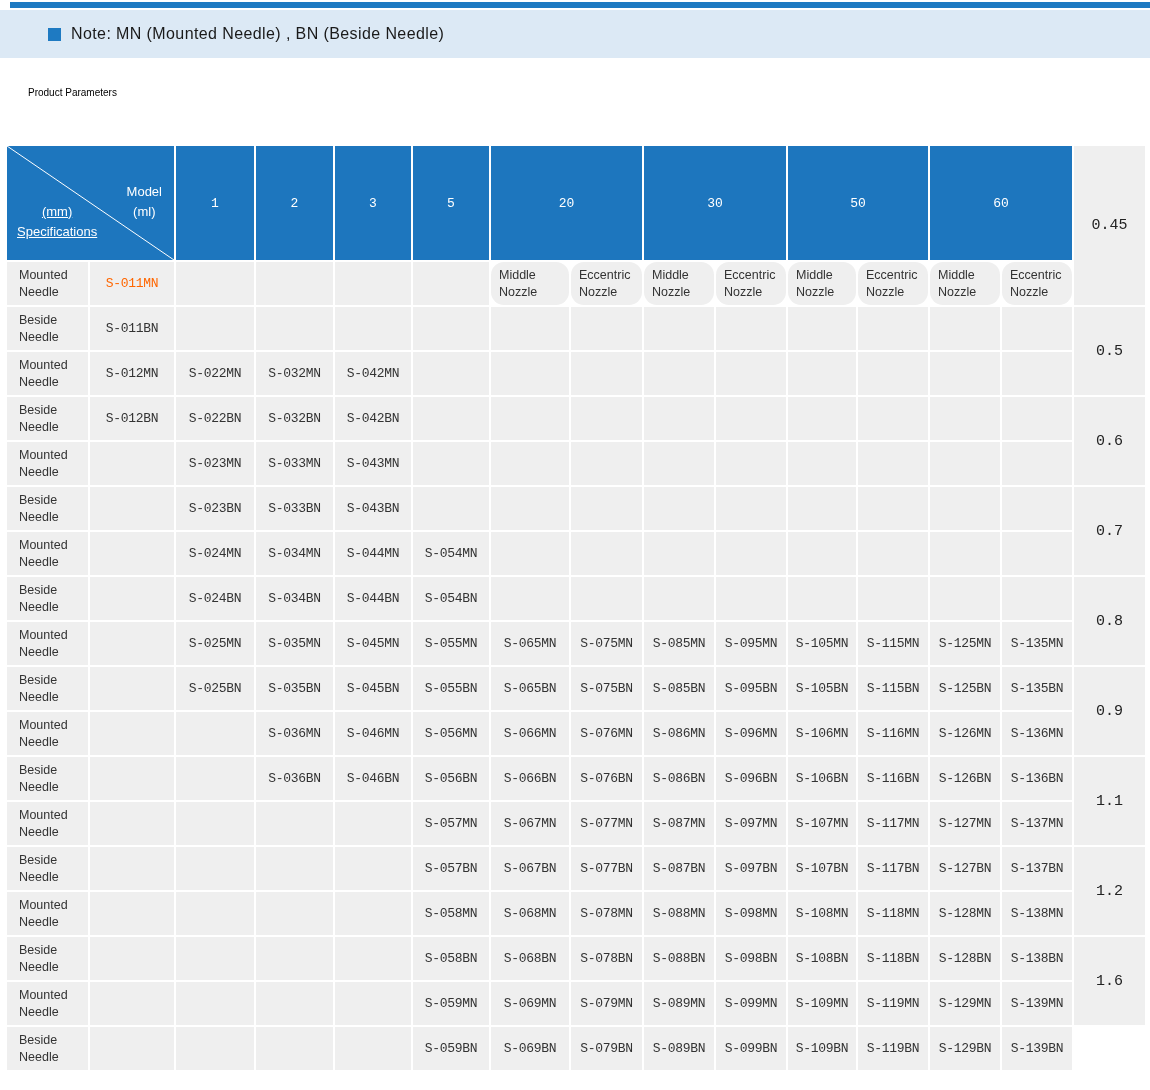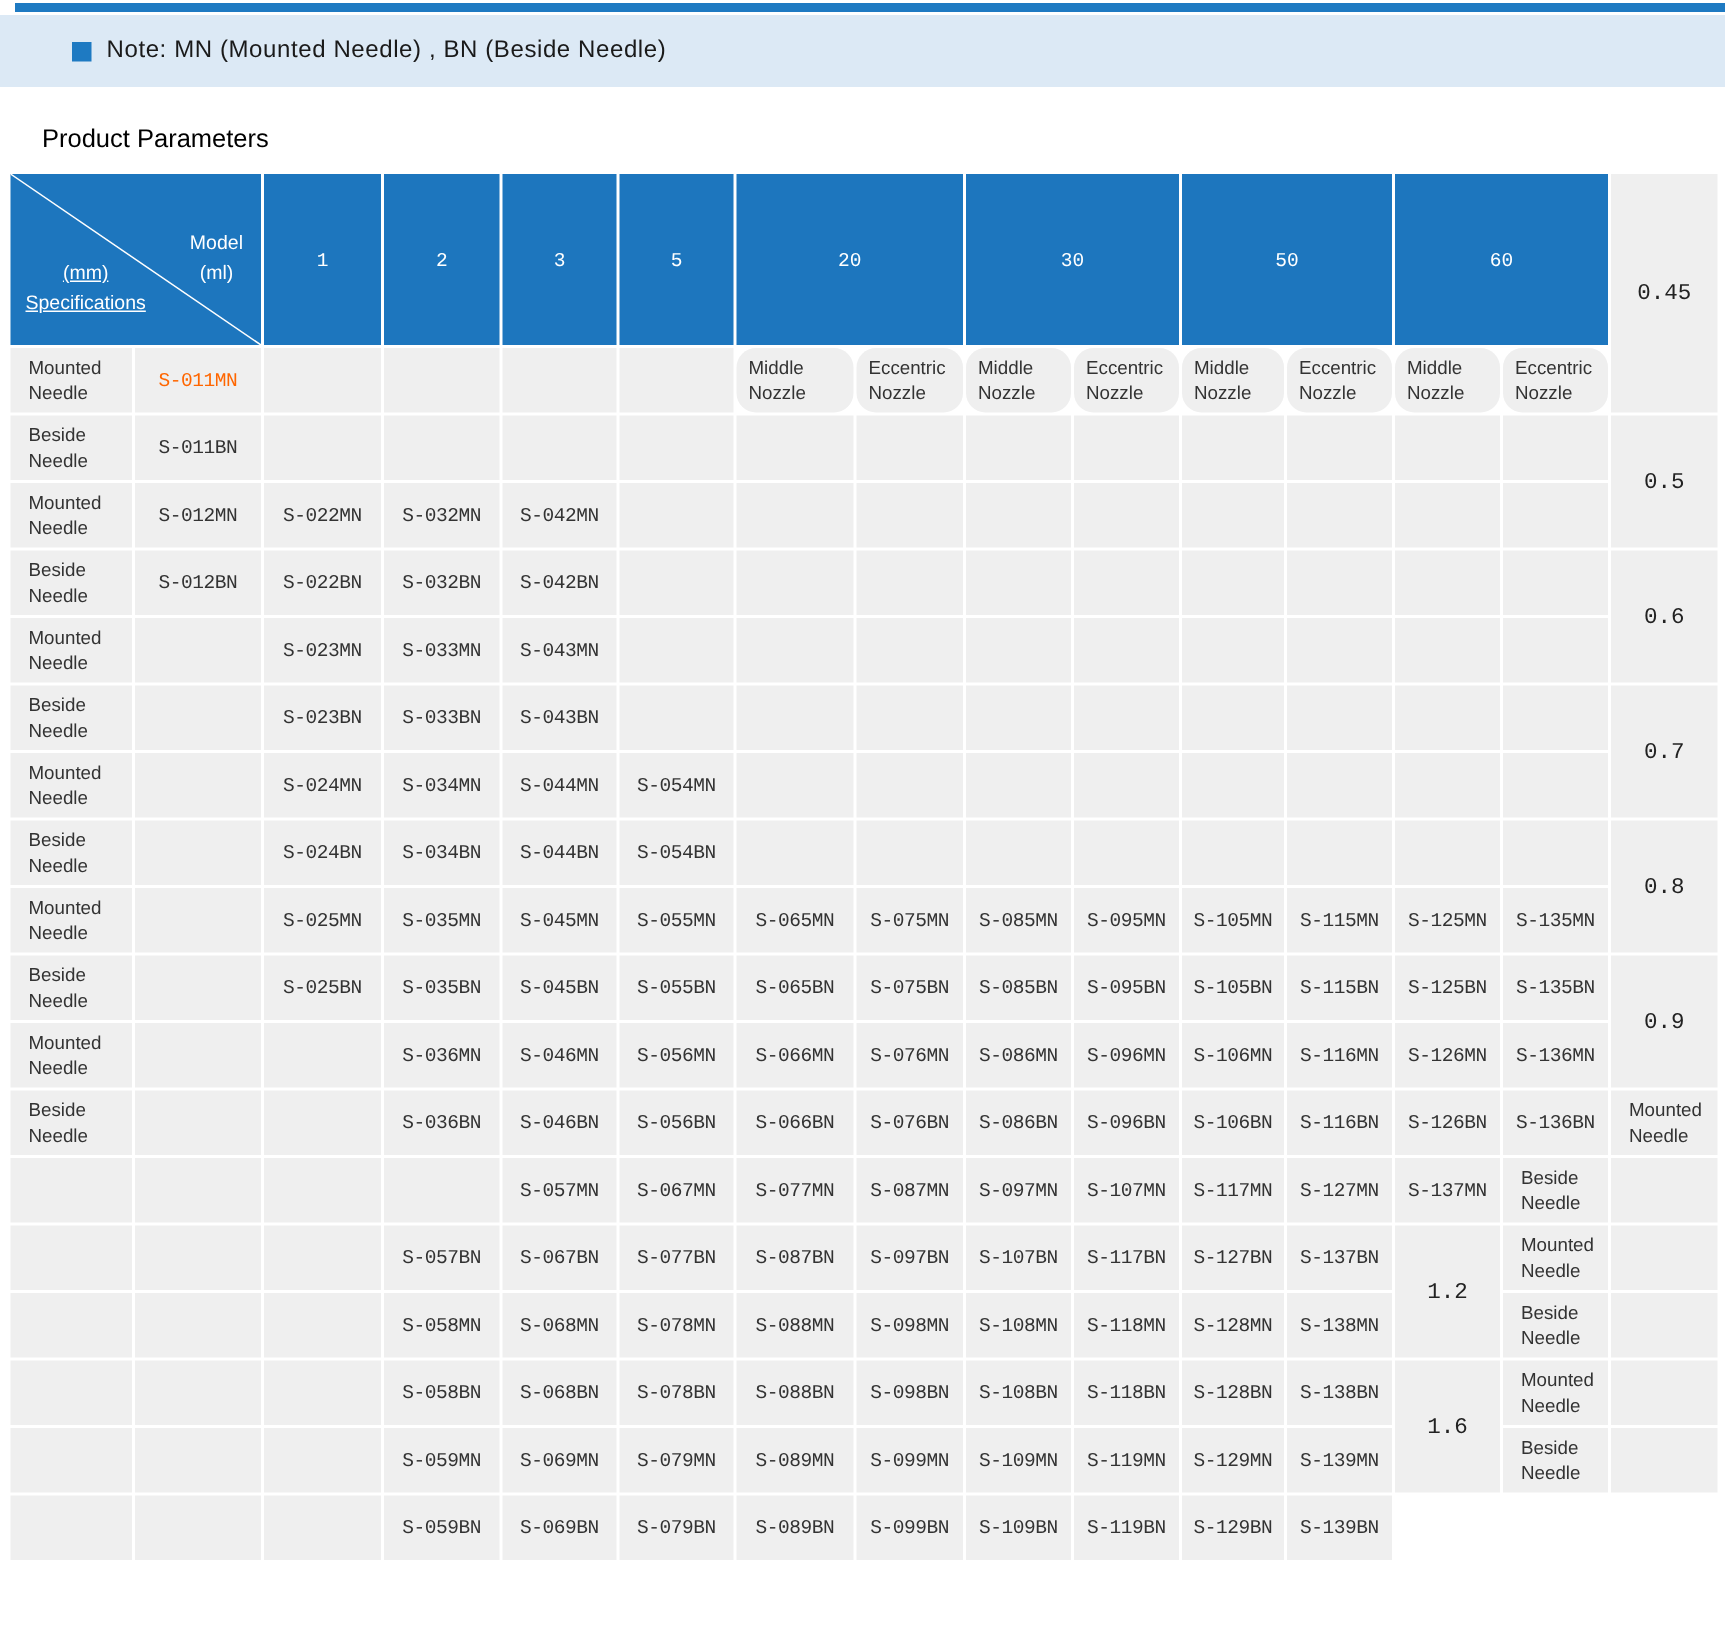--- a/index.html
+++ b/index.html
@@ -11,30 +11,30 @@
     overflow: hidden;
   }
   .top-line { height: 6px; margin: 2px 0 0 10px; background: var(--accent-blue); }
   .note-banner {
     height: 48px; margin-top: 2px;
     background: var(--banner-bg);
     display: flex; align-items: center;
   }
   .note-icon { width: 13px; height: 13px; background: var(--accent-blue); margin-left: 48px; flex: 0 0 auto; }
   .note-text { margin-left: 10px; font-size: 16px; color: #1a1a1a; letter-spacing: 0.4px; }
-  .section-title { font-size: 17px; font-weight: 400; color: #000; margin: 26px 0 0 28px; line-height: 17px; }
+  .section-title { font-size: 10px; font-weight: 400; color: #000; margin: 26px 0 0 28px; line-height: 17px; }
 
   .ptable {
     display: grid;
     grid-template-columns: 81px 84px 78px 77px 76px 76px 78px 71px 70px 70px 68px 70px 70px 70px 71px;
     grid-template-rows: 114px;
     grid-auto-rows: 43px;
     gap: 2px;
     width: 1138px;
-    margin: 15px 0 0 7px;
+    margin: 45px 0 0 7px;
   }
   .cell { background: var(--cell-bg); }
   .hcell {
     background: var(--header-blue); color: #fff;
     display: flex; align-items: center; justify-content: center;
     font-family: "Liberation Mono", "DejaVu Sans Mono", monospace;
     font-size: 13px;
   }
   .corner {
     grid-column: span 2;
@@ -280,20 +280,21 @@
       <div class="cell val">S-046BN</div>
       <div class="cell val">S-056BN</div>
       <div class="cell val">S-066BN</div>
       <div class="cell val">S-076BN</div>
       <div class="cell val">S-086BN</div>
       <div class="cell val">S-096BN</div>
       <div class="cell val">S-106BN</div>
       <div class="cell val">S-116BN</div>
       <div class="cell val">S-126BN</div>
       <div class="cell val">S-136BN</div>
+      <div class="cell spec">1.1</div>
       <div class="cell needle">Mounted
 Needle</div>
       <div class="cell empty"></div>
       <div class="cell empty"></div>
       <div class="cell empty"></div>
       <div class="cell empty"></div>
       <div class="cell val">S-057MN</div>
       <div class="cell val">S-067MN</div>
       <div class="cell val">S-077MN</div>
       <div class="cell val">S-087MN</div>

